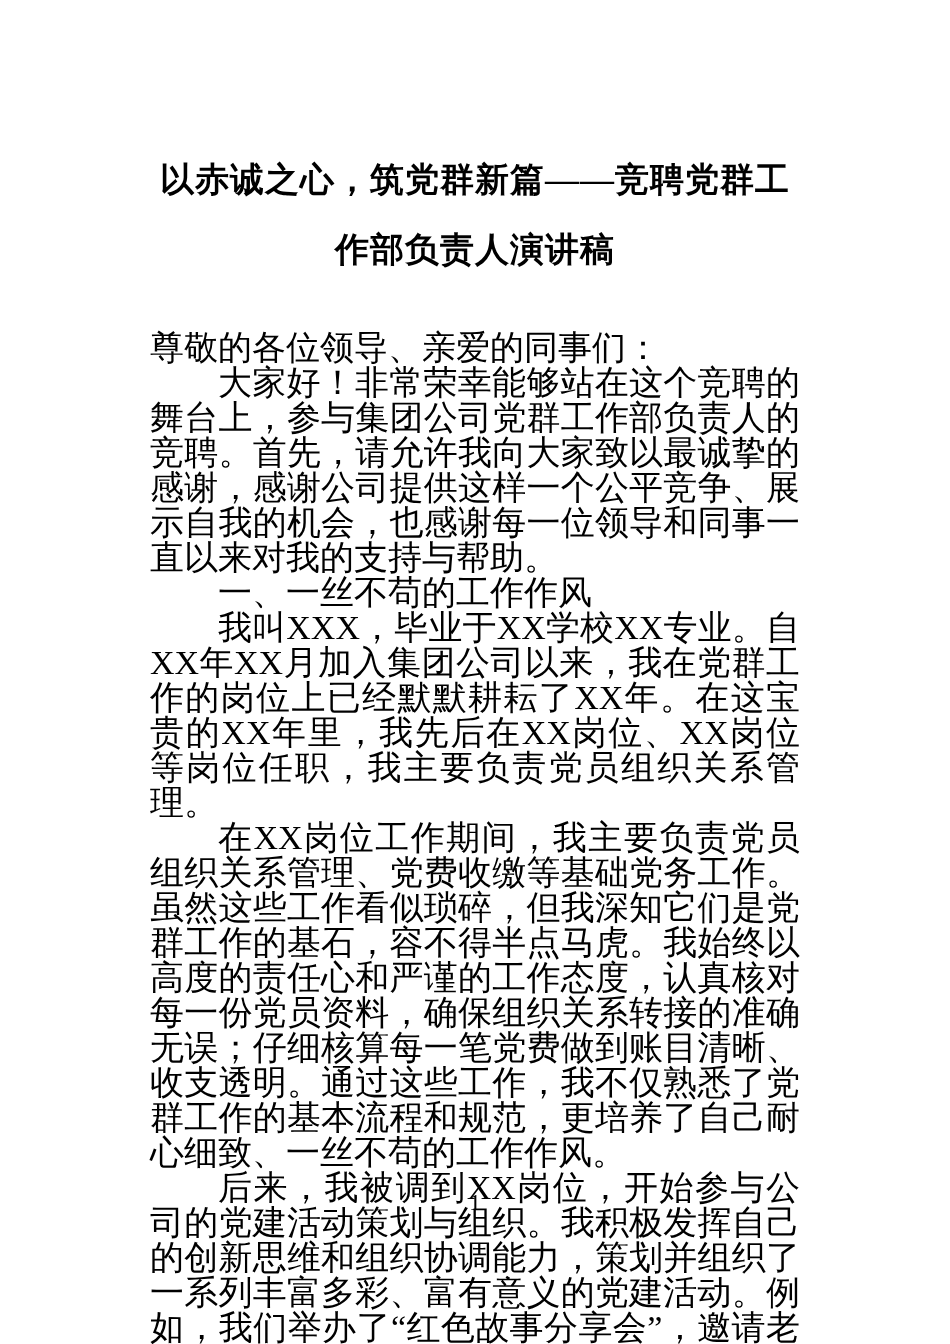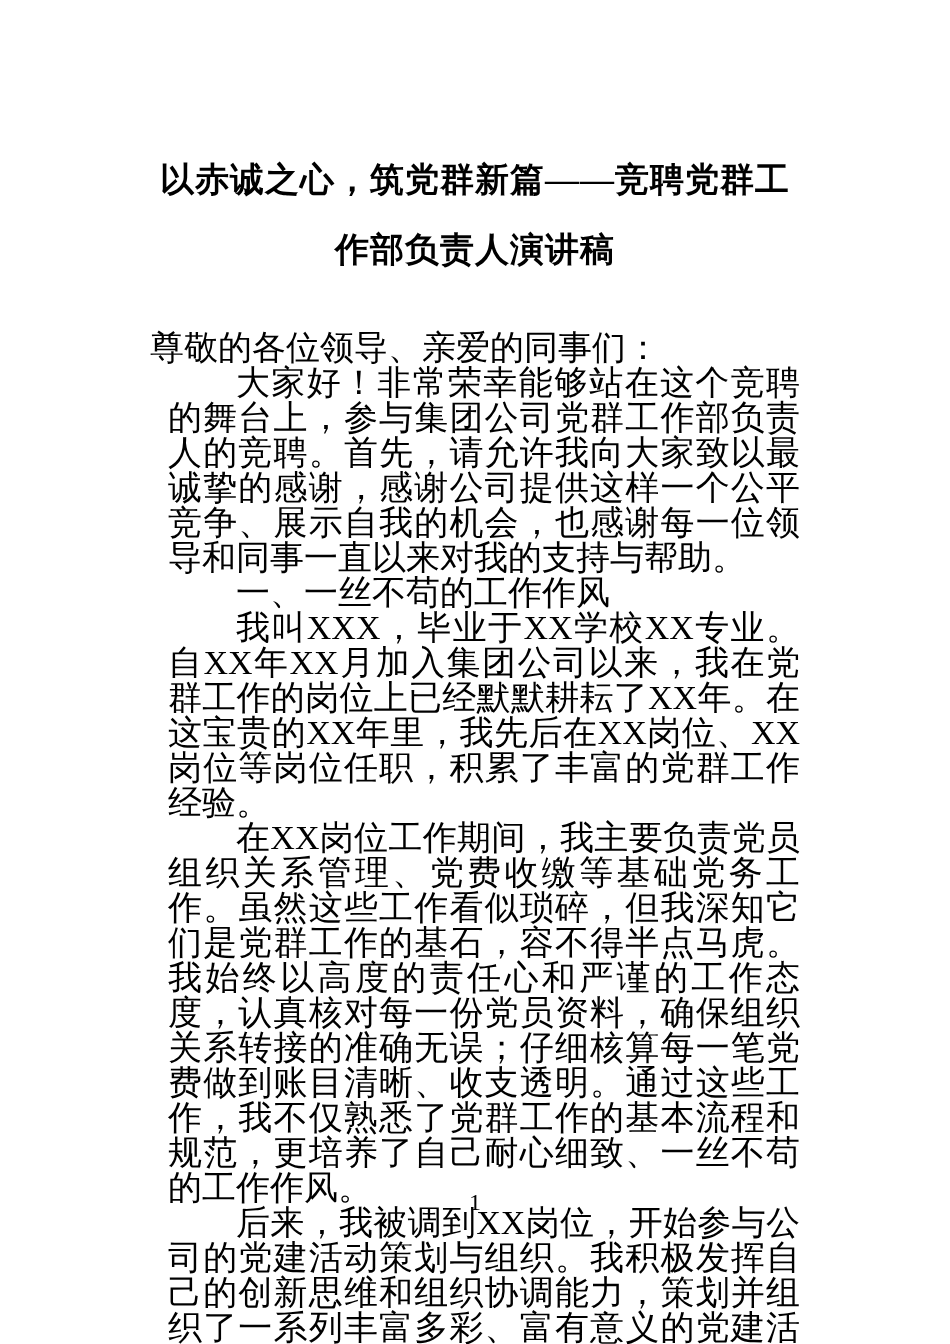--- a/index.html
+++ b/index.html
@@ -37,21 +37,20 @@
   .para {
     margin: 0;
     font-size: 34px;
     line-height: 35px;
     text-align: justify;
     text-justify: inter-ideograph;
     word-break: break-all;
   }
   .para.indent {
     text-indent: 2em;
-    margin-left: 18px;
   }
   .page-number {
     position: absolute;
     top: 1185px;
     left: 0;
     width: 100%;
     text-align: center;
     font-size: 24px;
     line-height: 35px;
   }
@@ -59,19 +58,19 @@
 </head>
 <body>
 
 <div class="page">
   <h1 class="doc-title">以赤诚之心，筑党群新篇——竞聘党群工作部负责人演讲稿</h1>
 
   <div class="doc-body" id="doc-body">
       <p class="para">尊敬的各位领导、亲爱的同事们：</p>
       <p class="para indent">大家好！非常荣幸能够站在这个竞聘的舞台上，参与集团公司党群工作部负责人的竞聘。首先，请允许我向大家致以最诚挚的感谢，感谢公司提供这样一个公平竞争、展示自我的机会，也感谢每一位领导和同事一直以来对我的支持与帮助。</p>
       <p class="para indent">一、一丝不苟的工作作风</p>
-      <p class="para indent">我叫XXX，毕业于XX学校XX专业。自XX年XX月加入集团公司以来，我在党群工作的岗位上已经默默耕耘了XX年。在这宝贵的XX年里，我先后在XX岗位、XX岗位等岗位任职，积累了丰富的党群工作经验。</p>
+      <p class="para indent">我叫XXX，毕业于XX学校XX专业。自XX年XX月加入集团公司以来，我在党群工作的岗位上已经默默耕耘了XX年。在这宝贵的XX年里，我先后在XX岗位、XX岗位等岗位任职，我主要负责党员组织关系管理。</p>
       <p class="para indent">在XX岗位工作期间，我主要负责党员组织关系管理、党费收缴等基础党务工作。虽然这些工作看似琐碎，但我深知它们是党群工作的基石，容不得半点马虎。我始终以高度的责任心和严谨的工作态度，认真核对每一份党员资料，确保组织关系转接的准确无误；仔细核算每一笔党费做到账目清晰、收支透明。通过这些工作，我不仅熟悉了党群工作的基本流程和规范，更培养了自己耐心细致、一丝不苟的工作作风。</p>
       <p class="para indent">后来，我被调到XX岗位，开始参与公司的党建活动策划与组织。我积极发挥自己的创新思维和组织协调能力，策划并组织了一系列丰富多彩、富有意义的党建活动。例如，我们举办了“红色故事分享会”，邀请老党员讲述革命历史，让年轻党员们深刻感受到了党的光荣传统和优良</p>
     </div>
 
   <div class="page-number">1</div>
 </div>
 
 </body></html>

